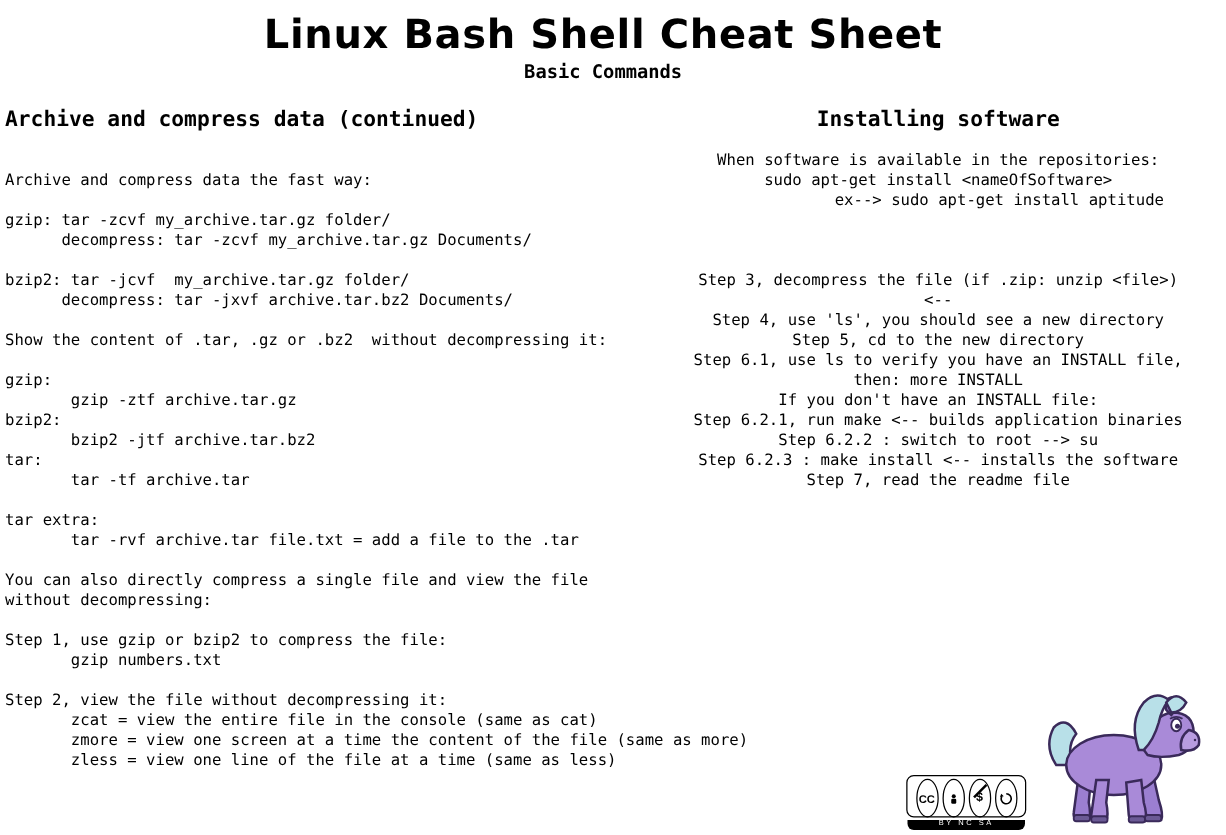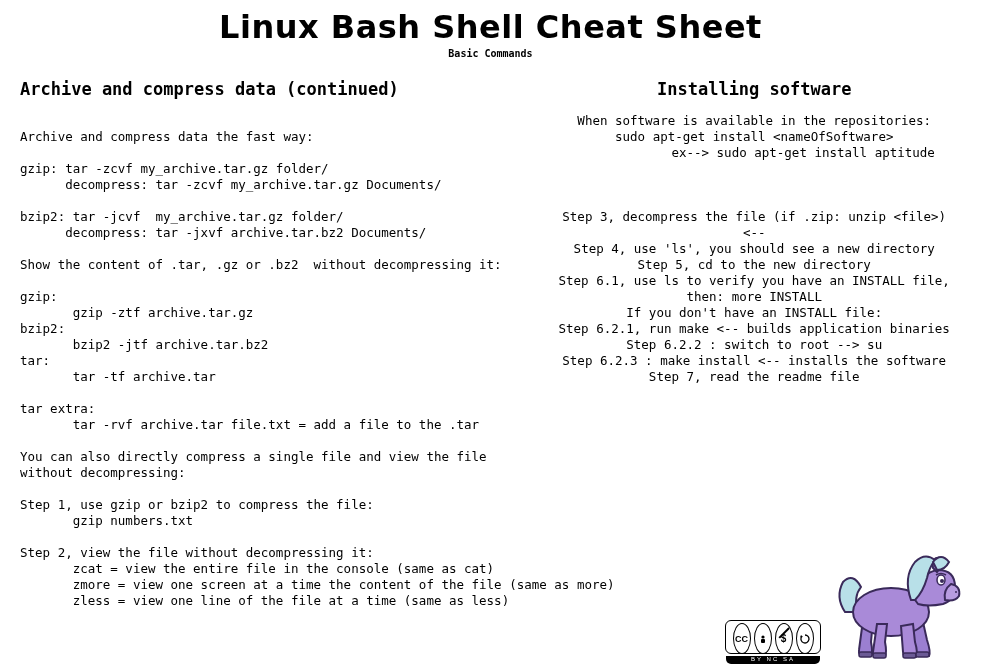--- a/index.html
+++ b/index.html
@@ -9,35 +9,35 @@
     height: 668px;
     font-family: "DejaVu Sans Mono", "Menlo", "Consolas", monospace;
     font-size: 13px;
     color: #000;
     background: #fff;
     overflow: hidden;
     position: relative;
     box-sizing: border-box;
   }
   .page {
-    padding: 8px 20px 0 20px;
+    padding: 8px 20px 0 4px;
     box-sizing: border-box;
   }
   h1 {
     text-align: center;
     font-family: "DejaVu Sans", "Arial", sans-serif;
     font-size: 32px;
     font-weight: bold;
     margin: 0 0 2px 0;
     letter-spacing: 0.5px;
   }
   .subtitle {
     text-align: center;
     font-family: "DejaVu Sans Mono", monospace;
-    font-size: 10px;
+    font-size: 15px;
     font-weight: bold;
     margin-bottom: 20px;
   }
   .cols {
     display: flex;
     flex-direction: row;
     gap: 42px;
   }
   .col {
     flex: 1;

